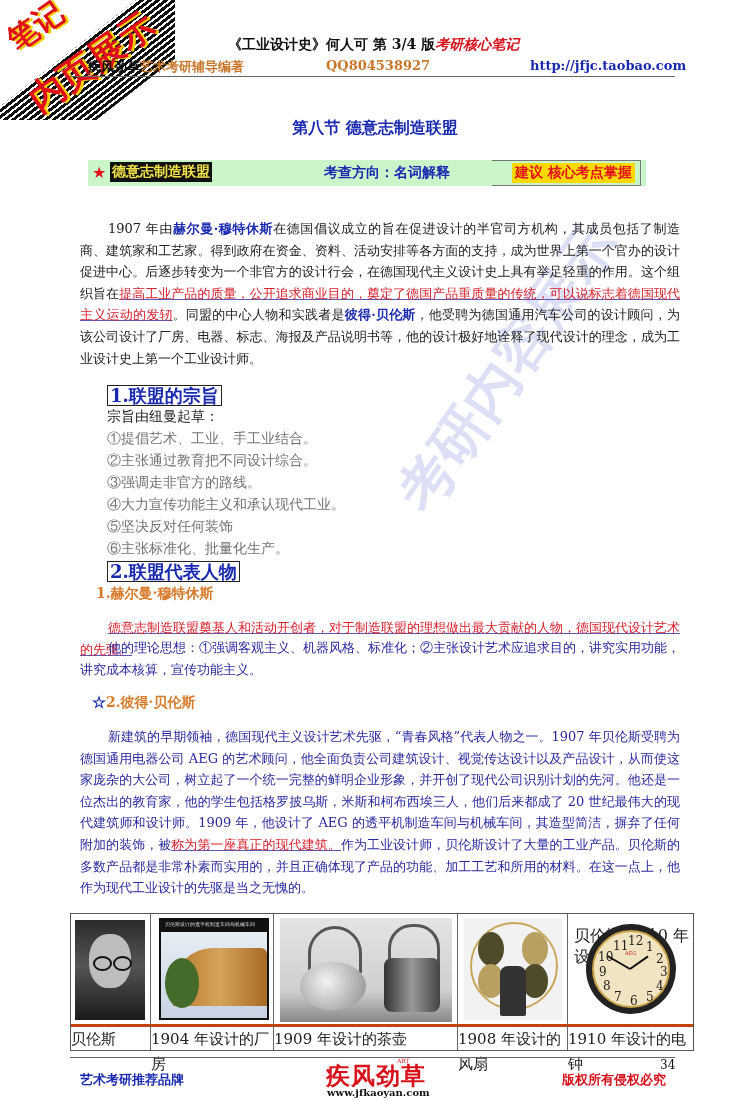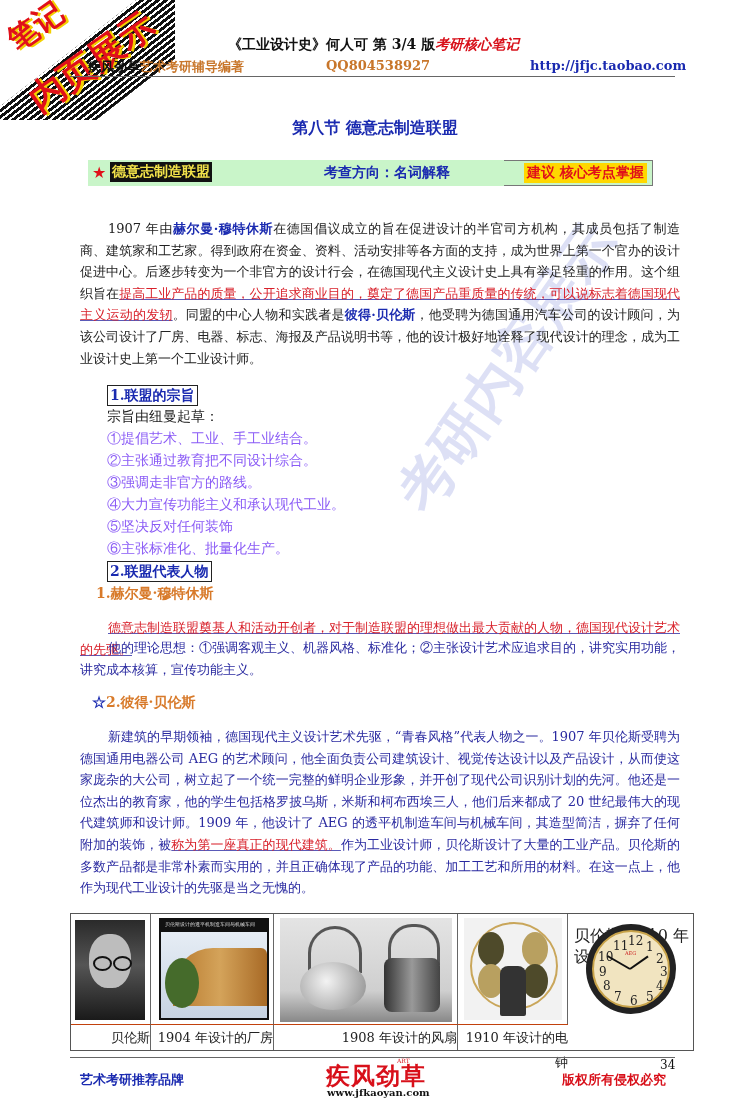--- a/index.html
+++ b/index.html
@@ -27,43 +27,43 @@
   .hdr-sub .qq { position:absolute; left:238px; top:0; color:#c8762a; }
   .hdr-sub .url { position:absolute; left:442px; top:0; color:#1a2ab0; }
   .hdr-line { left:70px; top:76px; width:605px; height:1px; background:#666; }
 
   .section-title { left:0; width:750px; top:118px; text-align:center; font-size:16px; font-weight:bold; color:#1a2ab0; }
 
   .topic-bar { left:88px; top:160px; width:558px; height:26px; background:#c9f5c9; }
   .topic-bar .star { position:absolute; left:4px; top:3px; color:#e0101a; font-size:16px; }
   .topic-bar .name { position:absolute; left:22px; top:2px; background:#111; color:#f2e24a; font-size:14px; font-weight:bold; padding:1px 2px; }
   .topic-bar .dir { position:absolute; left:236px; top:4px; color:#1a2ab0; font-size:14px; font-weight:bold; }
-  .topic-bar .advice-box { position:absolute; left:416px; top:0; width:148px; height:24px; border:1px solid #777; border-left:none; background:#c9f5c9; }
+  .topic-bar .advice-box { position:absolute; left:404px; top:0; width:148px; height:24px; border:1px solid #777; border-left:none; background:#c9f5c9; }
   .topic-bar .advice { position:absolute; left:20px; top:2px; background:#ffd800; color:#e0101a; font-size:14px; font-weight:bold; padding:1px 3px; }
 
   .para { position:absolute; left:80px; width:600px; font-size:13px; line-height:21.6px; text-indent:28px; text-align:justify; color:#222;margin-top:12px; }
   .para .blue { color:#1a2ab0; font-weight:bold; }
   .para .red-u { color:#d8202a; text-decoration:underline; text-decoration-color:#5a5ab8; }
   .p-blue { color:#2a2aa0; }
 
-  .tag-box { position:absolute; left:107px; border:1px solid #222; color:#1a2ab0; font-weight:bold; font-size:14px; padding:0 2px; line-height:19px; }
+  .tag-box { position:absolute; left:107px; border:1px solid #222; color:#1a2ab0; font-weight:bold; font-size:18px; padding:0 2px; line-height:19px; }
   .line { position:absolute; left:107px; font-size:14px; line-height:21.6px; }
-  .line.red { color:#8b5cf6; }
+  .line.red { color:#737373; }
   .sub-head { position:absolute; font-size:14px; font-weight:bold; color:#d87a2a; }
   .sub-head .star2 { color:#1a2ab0; }
 
   
   .wm { left:340px; top:330px; font-size:56px; color:#c7cdf0; opacity:0.6; transform:rotate(-55deg); font-family:"DejaVu Sans", sans-serif; font-weight:bold; white-space:nowrap; pointer-events:none; }
 
   
   .photos { left:70px; top:913px; width:622px; height:136px; border:1px solid #555; display:grid;
     grid-template-columns:80px 123px 184px 110px 125px; grid-template-rows:110px 26px; }
   .cell { border-right:1px solid #666; position:relative; overflow:hidden; }
   .cell:nth-child(5) { border-right:none; }
-  .cap { border-top:1px solid #c2410c; border-right:1px solid #666; font-size:13px; text-align:right; line-height:25px; color:#222; }
+  .cap { border-top:3px solid #c2410c; border-right:1px solid #666; font-size:15px; text-align:left; line-height:25px; color:#222; }
   .cap:last-child { border-right:none; }
 
   .ph-portrait { position:absolute; left:4px; top:6px; width:70px; height:100px; background:linear-gradient(180deg,#2a2a2a,#555 45%,#1a1a1a); }
   .ph-portrait .face { position:absolute; left:14px; top:14px; width:42px; height:54px; border-radius:45%; background:#bdbdbd; }
   .ph-portrait .glass { position:absolute; top:36px; width:15px; height:11px; border:2px solid #111; border-radius:50%; }
   .ph-factory { position:absolute; left:8px; top:4px; width:110px; height:102px; background:#111; }
   .ph-factory .sky { position:absolute; left:2px; top:14px; width:106px; height:86px; background:linear-gradient(180deg,#e6edf5,#c7d3e2); }
   .ph-factory .bldg { position:absolute; left:14px; top:30px; width:94px; height:58px; background:linear-gradient(90deg,#b6782c,#d4a35a 50%,#a86a26); border-radius:40px 6px 0 0; }
   .ph-factory .tree { position:absolute; left:6px; top:40px; width:34px; height:50px; border-radius:50%; background:#456b2b; }
   .ph-factory .cap-s { position:absolute; left:6px; top:3px; font-size:5px; color:#ddd; }
@@ -199,20 +199,21 @@
         <span class="num" style="left:4px;top:18px;">10</span>
         <span class="num" style="left:19px;top:7px;">11</span>
         <span class="num" style="left:31px;top:18px;font-size:5px;color:#c22;">AEG</span>
       </div>
       <div class="hand" style="width:26px;transform:rotate(-150deg);"></div>
       <div class="hand" style="width:22px;transform:rotate(-35deg);"></div>
     </div>
   </div>
   <div class="cap">贝伦斯</div>
   <div class="cap">1904 年设计的厂房</div>
+  <div class="cap">1909 年设计的茶壶</div>
   <div class="cap">1908 年设计的风扇</div>
   <div class="cap">1910 年设计的电钟</div>
 </div>
 
 <div class="abs foot-line"></div>
 <div class="abs page-num">34</div>
 <div class="abs foot-left">艺术考研推荐品牌</div>
 <div class="abs foot-logo">疾风劲草</div>
 <div class="abs foot-logo-art">ART</div>
 <div class="abs foot-url">www.jfkaoyan.com</div>

